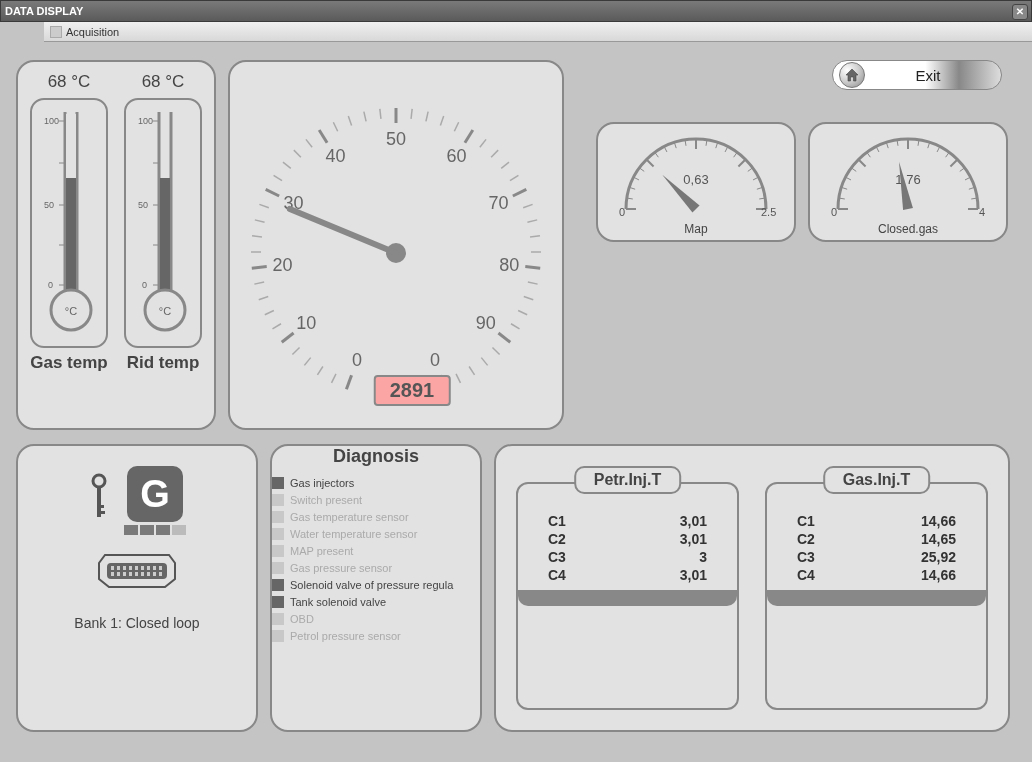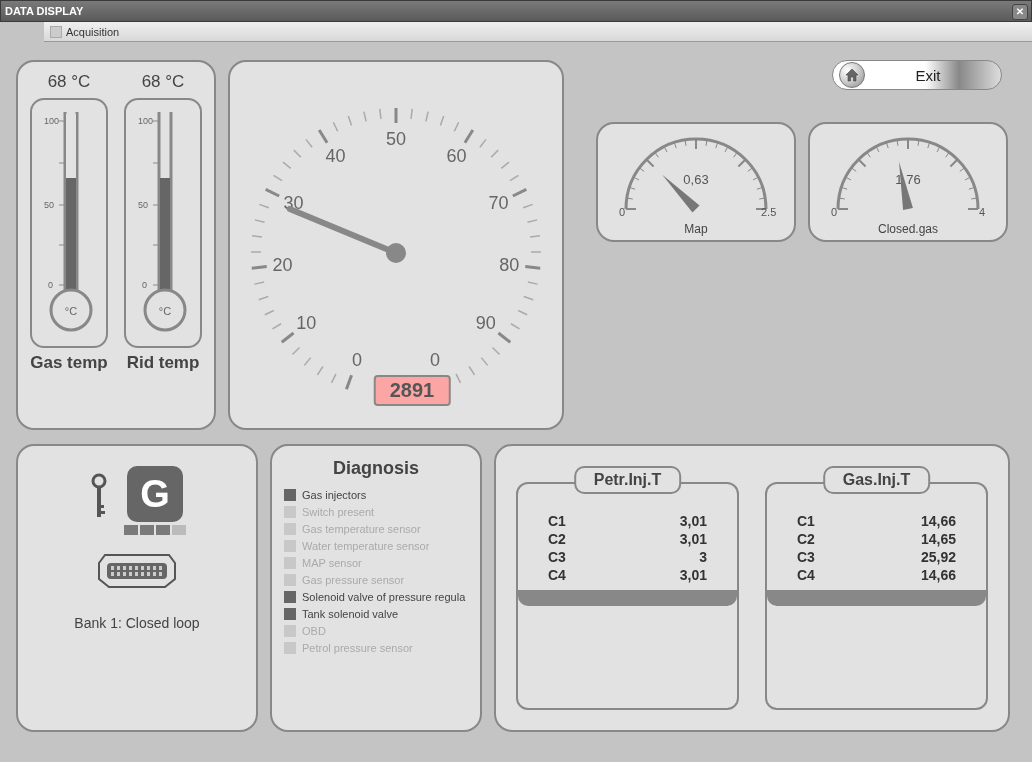--- a/index.html
+++ b/index.html
@@ -147,21 +147,21 @@
 .g-box { display:flex; flex-direction:column; align-items:center; }
 .g-badge { width:56px; height:56px; background:#666; border-radius:10px; color:#fff; font-size:38px; font-weight:bold; display:flex; align-items:center; justify-content:center; }
 .g-dots { display:flex; gap:2px; margin-top:3px; }
 .g-dots span { width:14px; height:10px; background:#7a7a7a; }
 .g-dots span.off { background:#bbb; }
 .obd-plug { margin-top:16px; }
 .status-text1 { font-size:12px; color:#444; text-align:center; margin-top:8px; line-height:1.3; }
 .status-text2 { font-size:14px; color:#444; text-align:center; margin-top:20px; }
 
 
-.diag-panel { left: 270px; top: 402px; width: 212px; height: 288px; padding: 12px; overflow:hidden; }
+.diag-panel { left: 270px; top: 402px; width: 212px; height: 288px; padding: 0; overflow:hidden; }
 .diag-title { font-size:18px; font-weight:bold; color:#444; text-align:center; margin-bottom:10px; }
 .diag-item { display:flex; align-items:center; gap:6px; font-size:11px; color:#444; margin-bottom:5px; white-space:nowrap; overflow:hidden; }
 .diag-item.dim { color:#aaa;text-align:center; }
 .diag-sq { width:12px; height:12px; background:#666; flex-shrink:0; }
 .diag-item.dim .diag-sq { background:#c8c8c8; }
 
 
 .inj-panel { left: 494px; top: 402px; width: 516px; height: 288px; padding: 36px 20px 20px; display:flex; gap:26px; justify-content:center; }
 .inj-table { width: 250px; border:2px solid #888; border-radius:12px; background:#e2e2e2; position:relative; padding:28px 14px 6px; }
 .inj-tab {
@@ -454,21 +454,21 @@
         <div class="diag-item dim">
        <span class="diag-sq"></span>
        <span>Gas temperature sensor</span>
      </div>
         <div class="diag-item dim">
        <span class="diag-sq"></span>
        <span>Water temperature sensor</span>
      </div>
         <div class="diag-item dim">
        <span class="diag-sq"></span>
-       <span>MAP sensor</span>
+       <span>MAP present</span>
      </div>
         <div class="diag-item dim">
        <span class="diag-sq"></span>
        <span>Gas pressure sensor</span>
      </div>
         <div class="diag-item ">
        <span class="diag-sq"></span>
        <span>Solenoid valve of pressure regula</span>
      </div>
         <div class="diag-item ">

